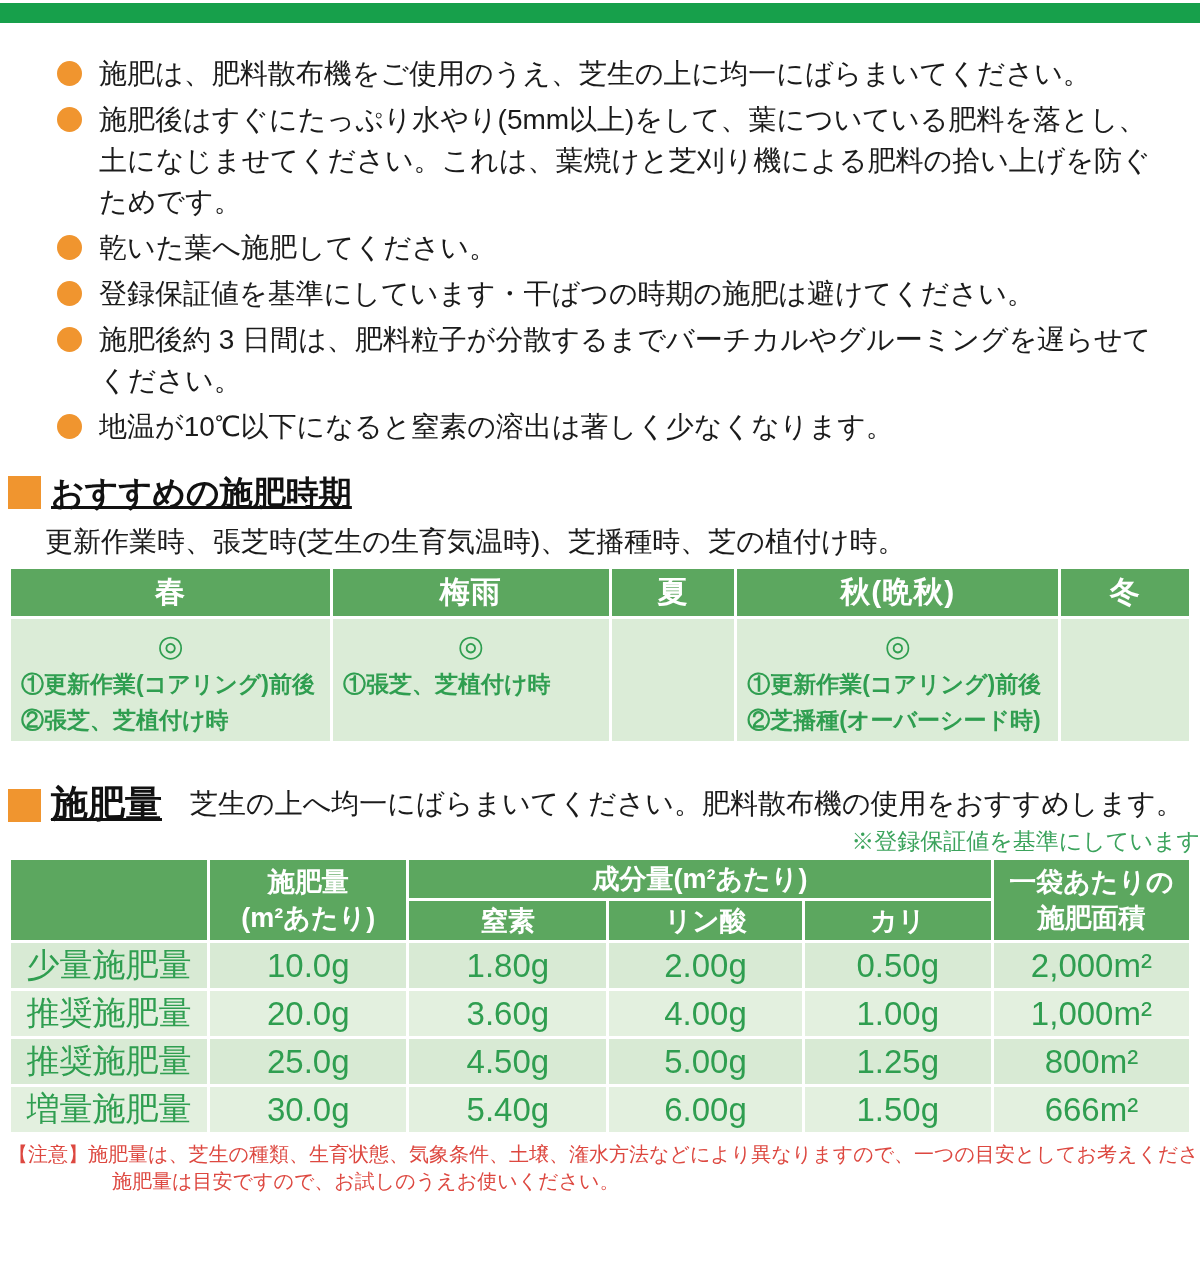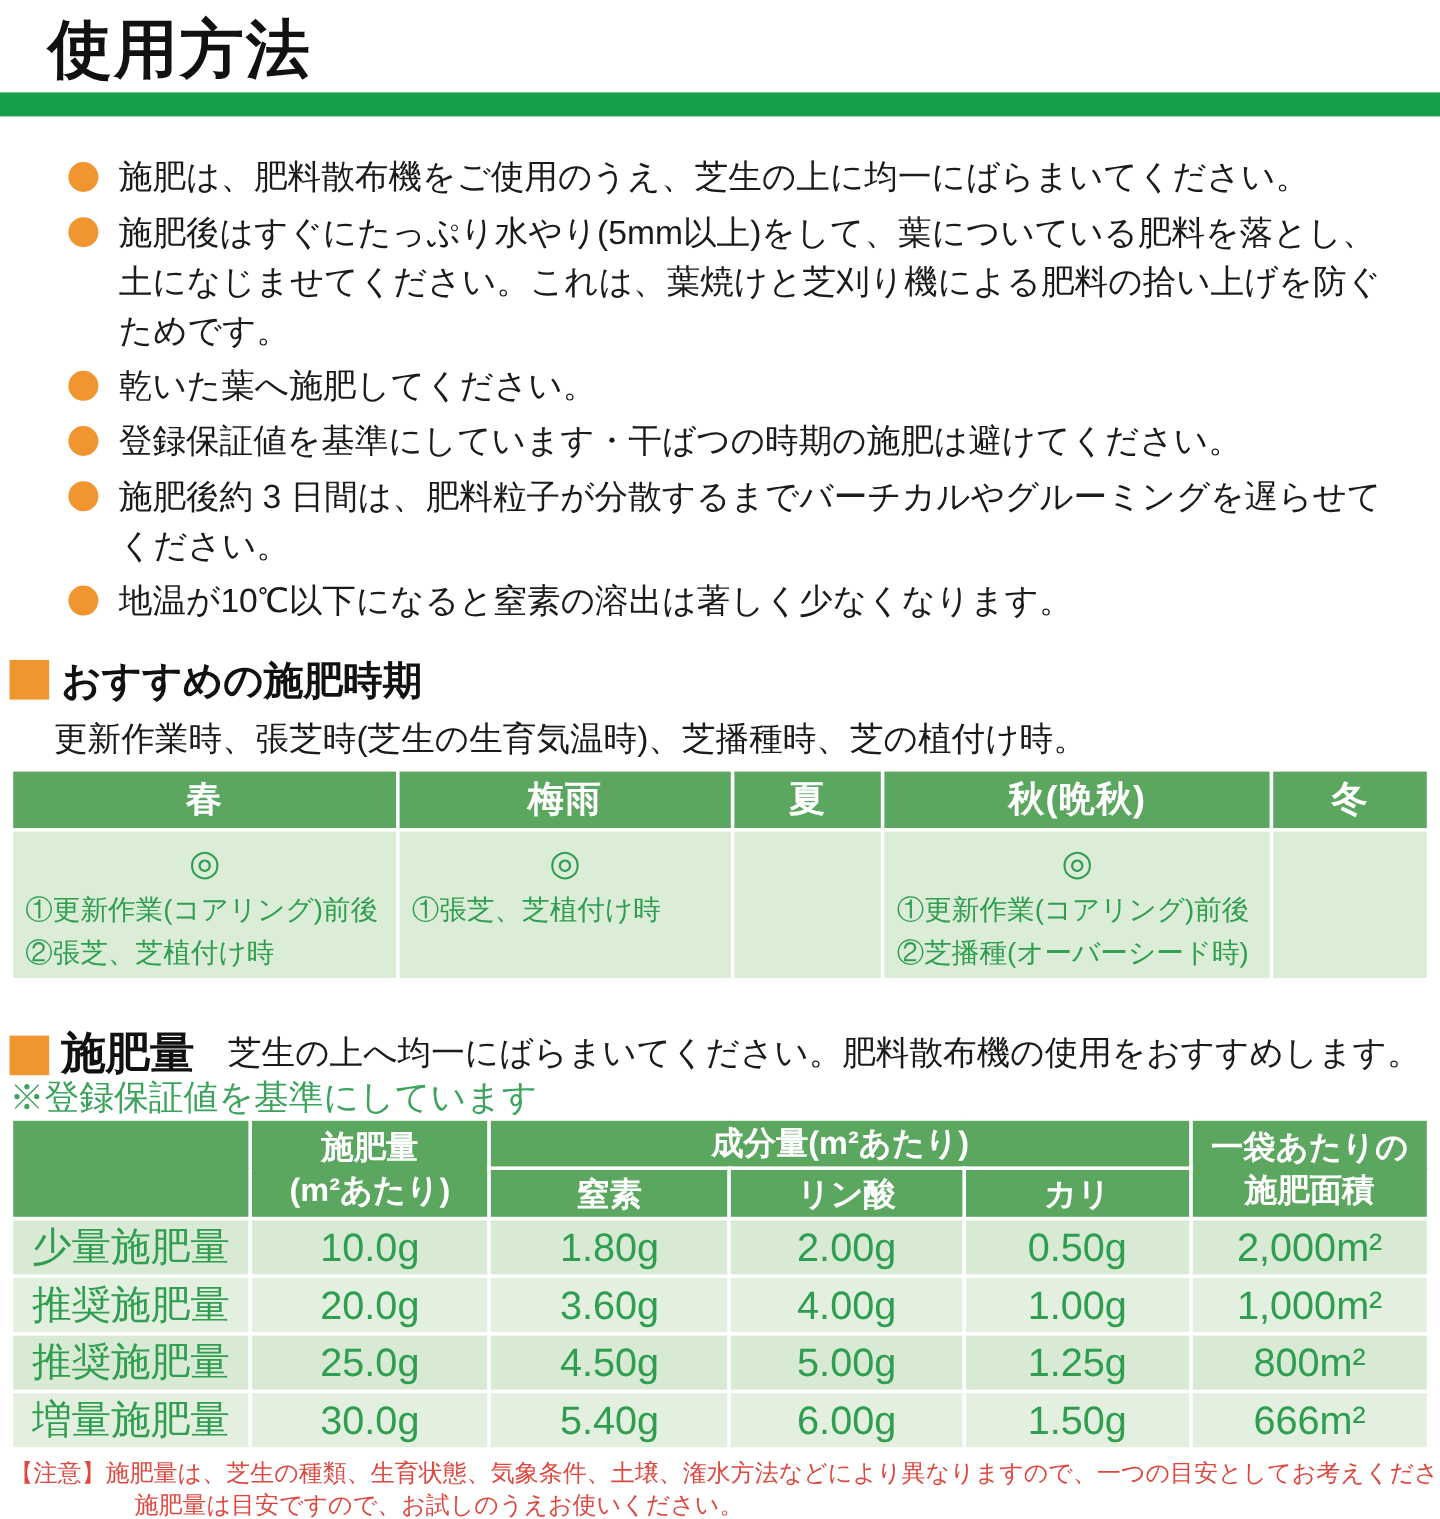--- a/index.html
+++ b/index.html
@@ -31,43 +31,43 @@
     position:relative;padding-left:42px;margin:0 0 5px 0;
     font-size:28px;line-height:41px;color:var(--ink);
   }
   .bullet-dot{
     position:absolute;left:0;top:8px;width:25px;height:25px;border-radius:50%;
     background:var(--orange);display:inline-block;
   }
 
   .section-head{display:flex;align-items:flex-end;margin:26px 0 0 8px;}
   .sq{width:33px;height:33px;background:var(--orange);display:inline-block;flex:0 0 auto;margin-bottom:4px;}
-  .section-head h2{margin:0 0 0 10px;font-size:33px;line-height:40px;font-weight:800;color:#111;}
+  .section-head h2{margin:0 0 0 10px;font-size:33px;line-height:40px;font-weight:800;color:#111;text-decoration:underline;}
   .amount-head{margin-top:38px;}
   .amount-head h2{font-size:37px;line-height:44px;}
   .lead{font-size:28px;line-height:40px;margin:0 0 2px 28px;color:var(--ink);white-space:nowrap;}
 
   .subtitle{margin:13px 0 0 45px;font-size:28px;line-height:32px;color:var(--ink);}
 
   table.season{
     table-layout:fixed;border-collapse:collapse;margin:8px 0 0 8px;width:1184px;
   }
   table.season th,table.season td{border:3px solid #fff;padding:0;}
   table.season th{
     background:var(--table_head);color:#fff;font-size:30px;font-weight:700;
     height:47px;text-align:center;letter-spacing:1px;
   }
   table.season td{
     background:var(--season_cell_bg);height:122px;vertical-align:top;
     color:var(--text_green);font-size:23px;
   }
   .season .mark{display:block;text-align:center;font-size:30px;line-height:38px;padding-top:8px;min-height:38px;}
-  .season .cell-line{display:block;margin:2px 6px 0 10px;line-height:34px;white-space:nowrap;}
-
-  .reg-note{margin:4px 0 0 8px;font-size:29px;line-height:23px;color:var(--note_green);}
+  .season .cell-line{display:block;margin:2px 6px 0 10px;line-height:34px;white-space:nowrap;font-weight:bold;}
+
+  .reg-note{margin:4px 0 0 8px;font-size:23px;line-height:23px;color:var(--note_green);text-align:right;}
 
   table.dose{
     table-layout:fixed;border-collapse:collapse;margin:4px 0 0 8px;width:1184px;
   }
   table.dose th,table.dose td{border:3px solid #fff;padding:0;text-align:center;}
   table.dose th{
     background:var(--table_head);color:#fff;font-weight:600;font-size:27px;line-height:36px;
   }
   table.dose .h-top{height:41px;}
   table.dose .h-bot{height:42px;}
@@ -77,21 +77,20 @@
 
   .caution{margin:6px 0 0 8px;color:var(--red);font-size:20px;line-height:27px;}
   .caution .line1{white-space:nowrap;}
   .caution .line2{margin-left:104px;}
 </style>
 </head>
 <body>
 
 <div class="page">
 
-  <h1 class="title">使用方法</h1>
   <div class="title-bar"></div>
 
   <ul class="bullets">
     <li>
       <span class="bullet-dot"></span>
       <span>施肥は、肥料散布機をご使用のうえ、芝生の上に均一にばらまいてください。</span>
     </li>
     <li>
       <span class="bullet-dot"></span>
       <span>施肥後はすぐにたっぷり水やり(5mm以上)をして、葉についている肥料を落とし、土になじませてください。これは、葉焼けと芝刈り機による肥料の拾い上げを防ぐためです。</span>

